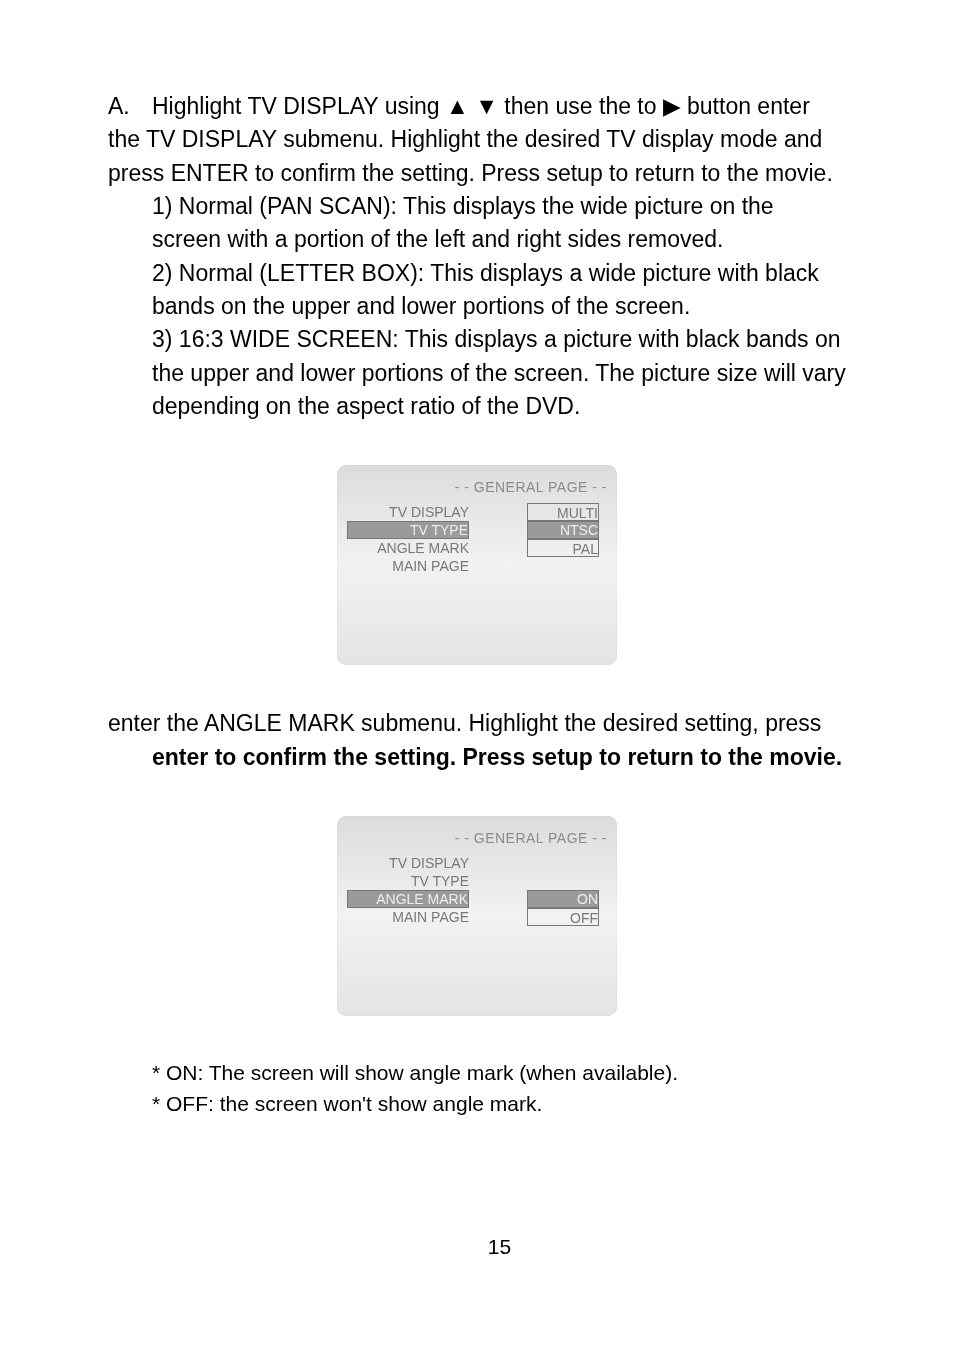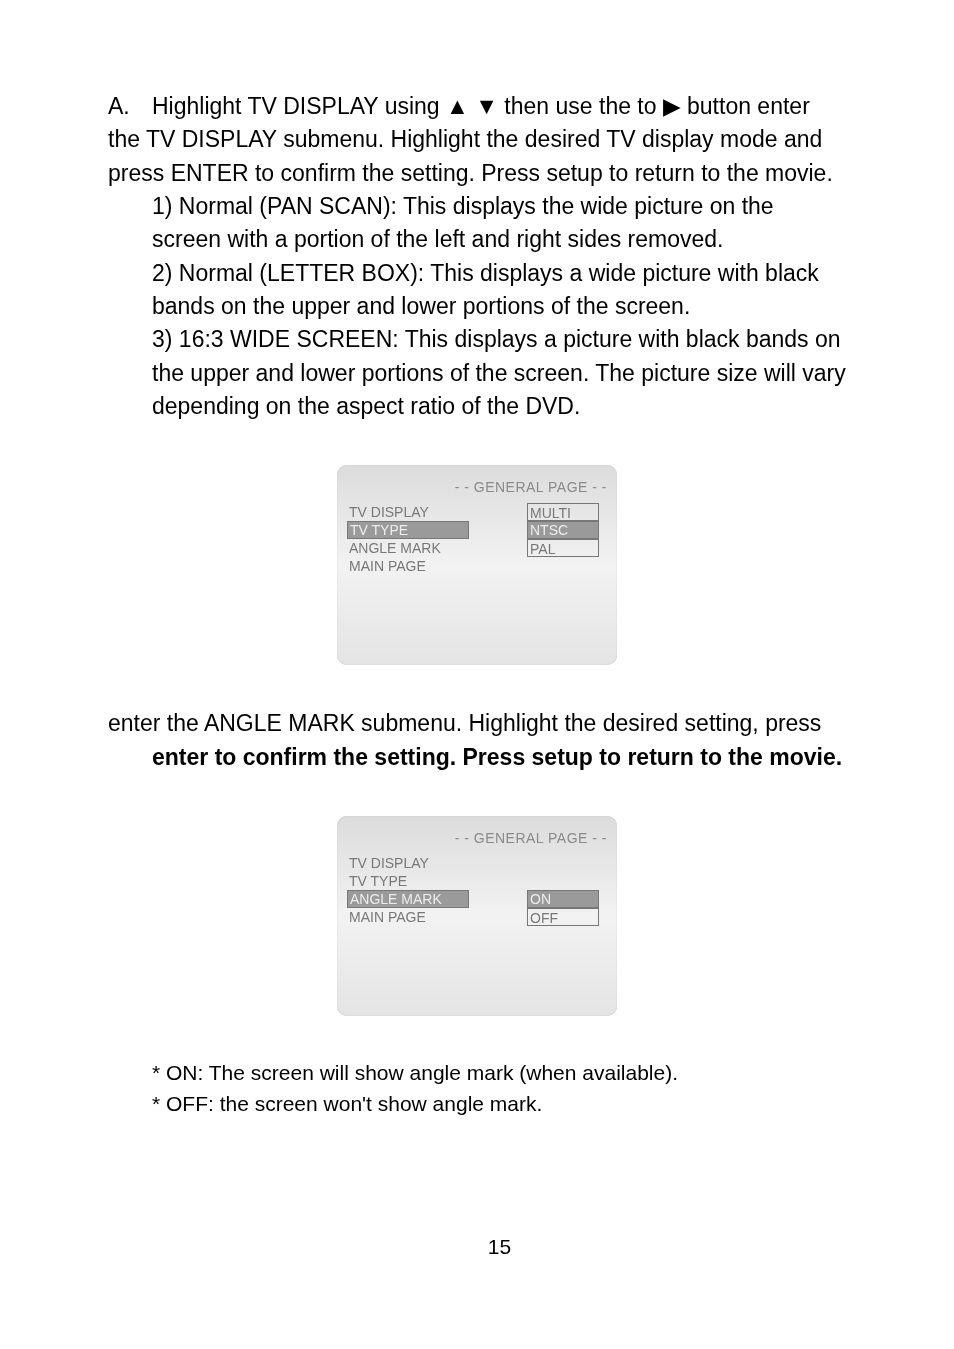--- a/index.html
+++ b/index.html
@@ -44,20 +44,21 @@
     }
     .col-left { width: 122px; }
     .col-right { width: 120px; padding-left: 48px; }
     .row {
       font-size: 14px;
       color: #787878;
       line-height: 18px;
       height: 18px;
       padding-left: 2px;
       white-space: nowrap;
+      text-align: right;
     }
     .hl {
       background: #9a9a9a;
       color: #ededed;
       border: 1px solid #777;
       height: 18px;
       line-height: 16px;
     }
     .sel-box { border: 1px solid #777; }
     .notes { font-size: 21px; line-height: 1.45; margin-left: 44px; margin-top: 8px; }

